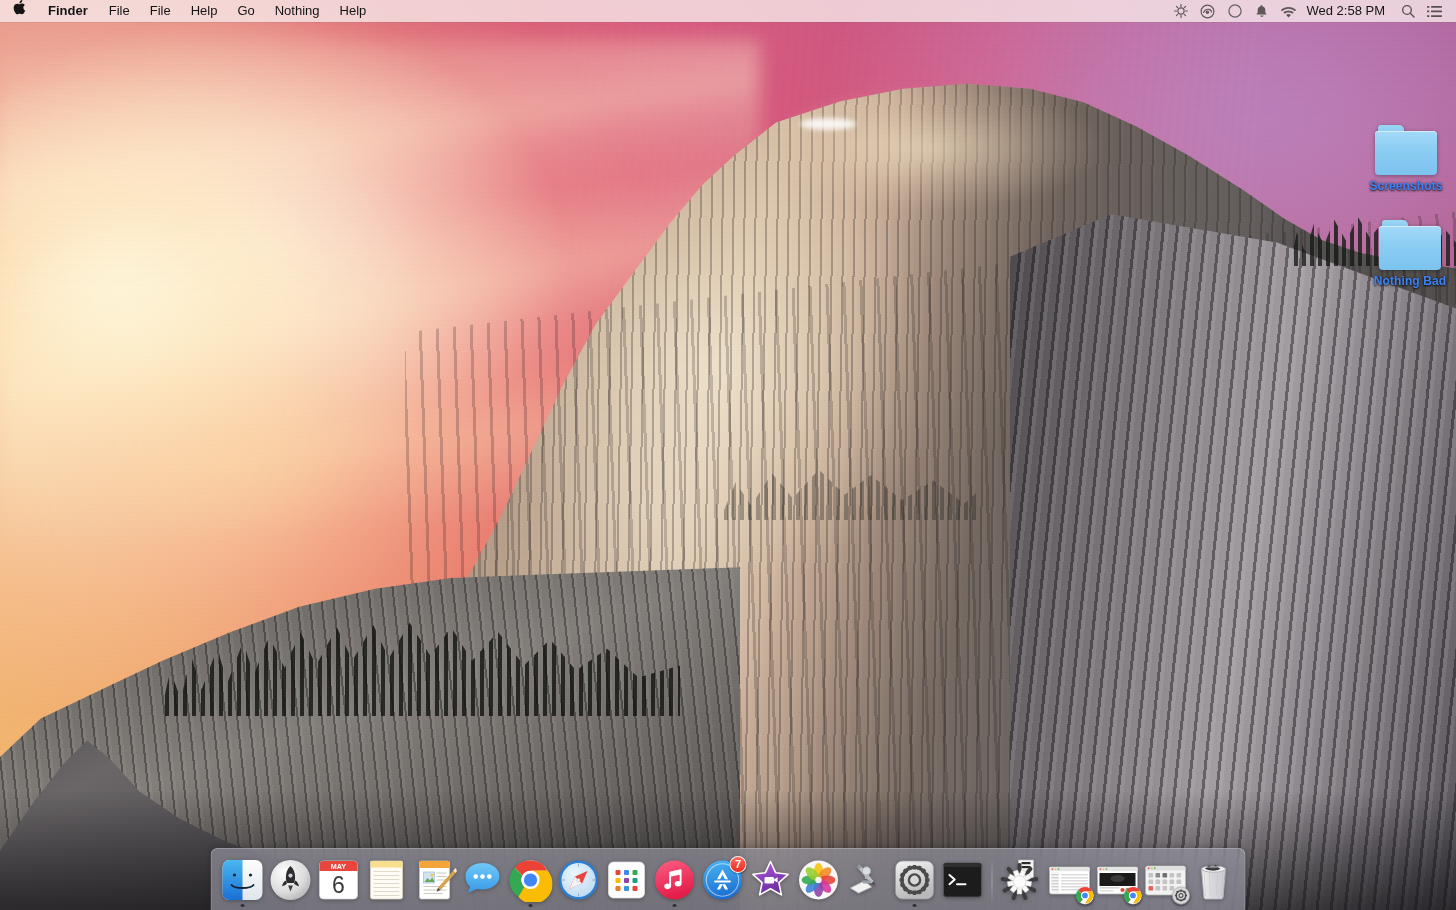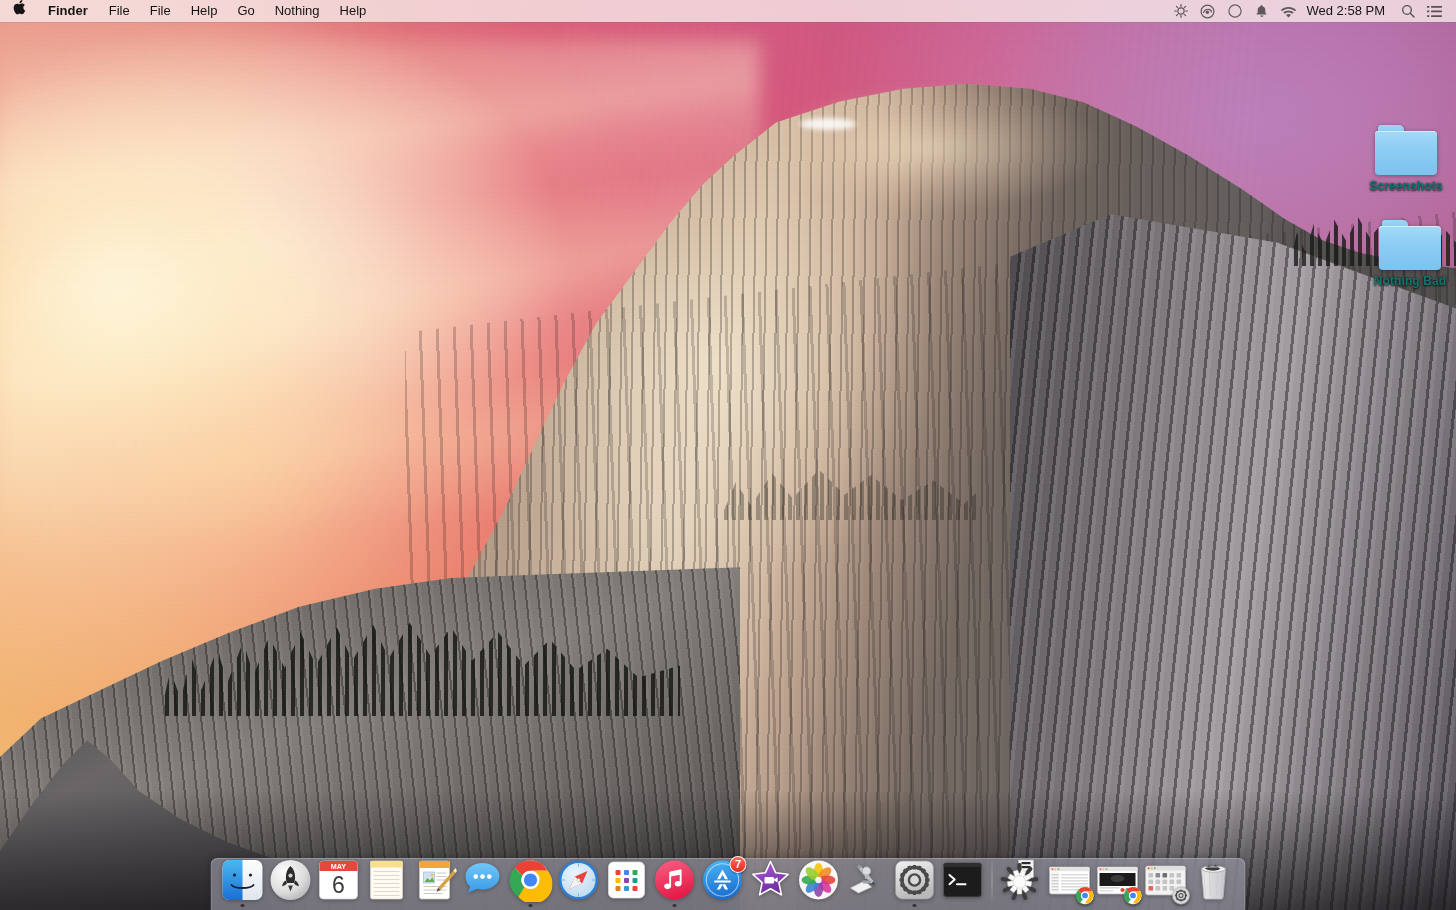--- a/index.html
+++ b/index.html
@@ -242,29 +242,29 @@
     background:linear-gradient(to bottom,#9ed6f5,#84c9f0);
     border-radius:3px 5px 0 0;
   }
   .folder-body {
     position:absolute; left:0; top:6px; width:62px; height:44px;
     background:linear-gradient(to bottom,#a4daf8 0%,#8ccdf3 42%,#7cc3ef 100%);
     border-radius:3px 4px 4px 4px;
     box-shadow:inset 0 1px 0 rgba(255,255,255,0.55);
   }
   .desk-label {
-    margin-top:4px; font-size:12px; color:#0f766e; font-weight:bold;
+    margin-top:4px; font-size:12px; color:#3b82f6; font-weight:bold;
     text-shadow:0 1px 2px rgba(0,0,0,0.75), 0 0 3px rgba(0,0,0,0.55);
     text-align:center; white-space:nowrap; letter-spacing:0.1px;
   }
 
   
   #dock {
     position:absolute; left:50%; transform:translateX(-50%);
-    bottom:0; height:52px;
+    bottom:0; height:62px;
     background:rgba(160,160,172,0.62);
     backdrop-filter:blur(18px); -webkit-backdrop-filter:blur(18px);
     border-radius:7px 7px 0 0;
     border:1px solid rgba(255,255,255,0.22);
     border-bottom:none;
     display:flex; align-items:flex-end;
     padding:0 7px 2px 7px;
     z-index:40;
     box-shadow:0 -1px 6px rgba(0,0,0,0.18);
   }

